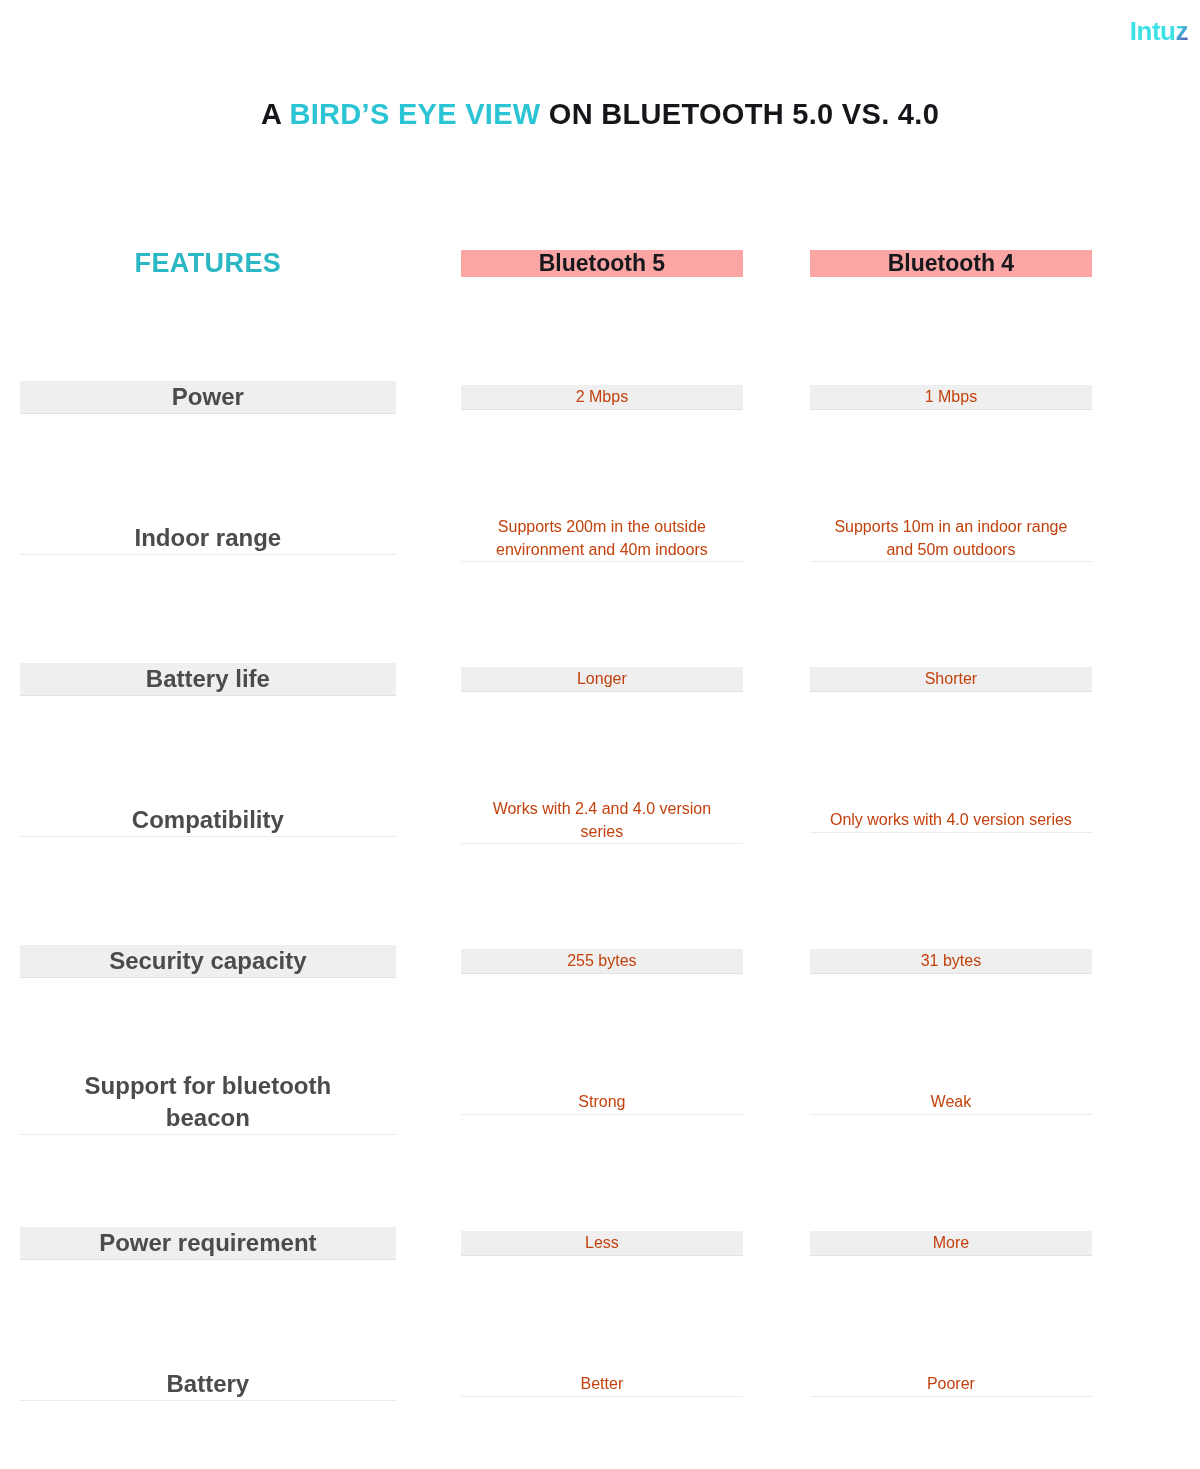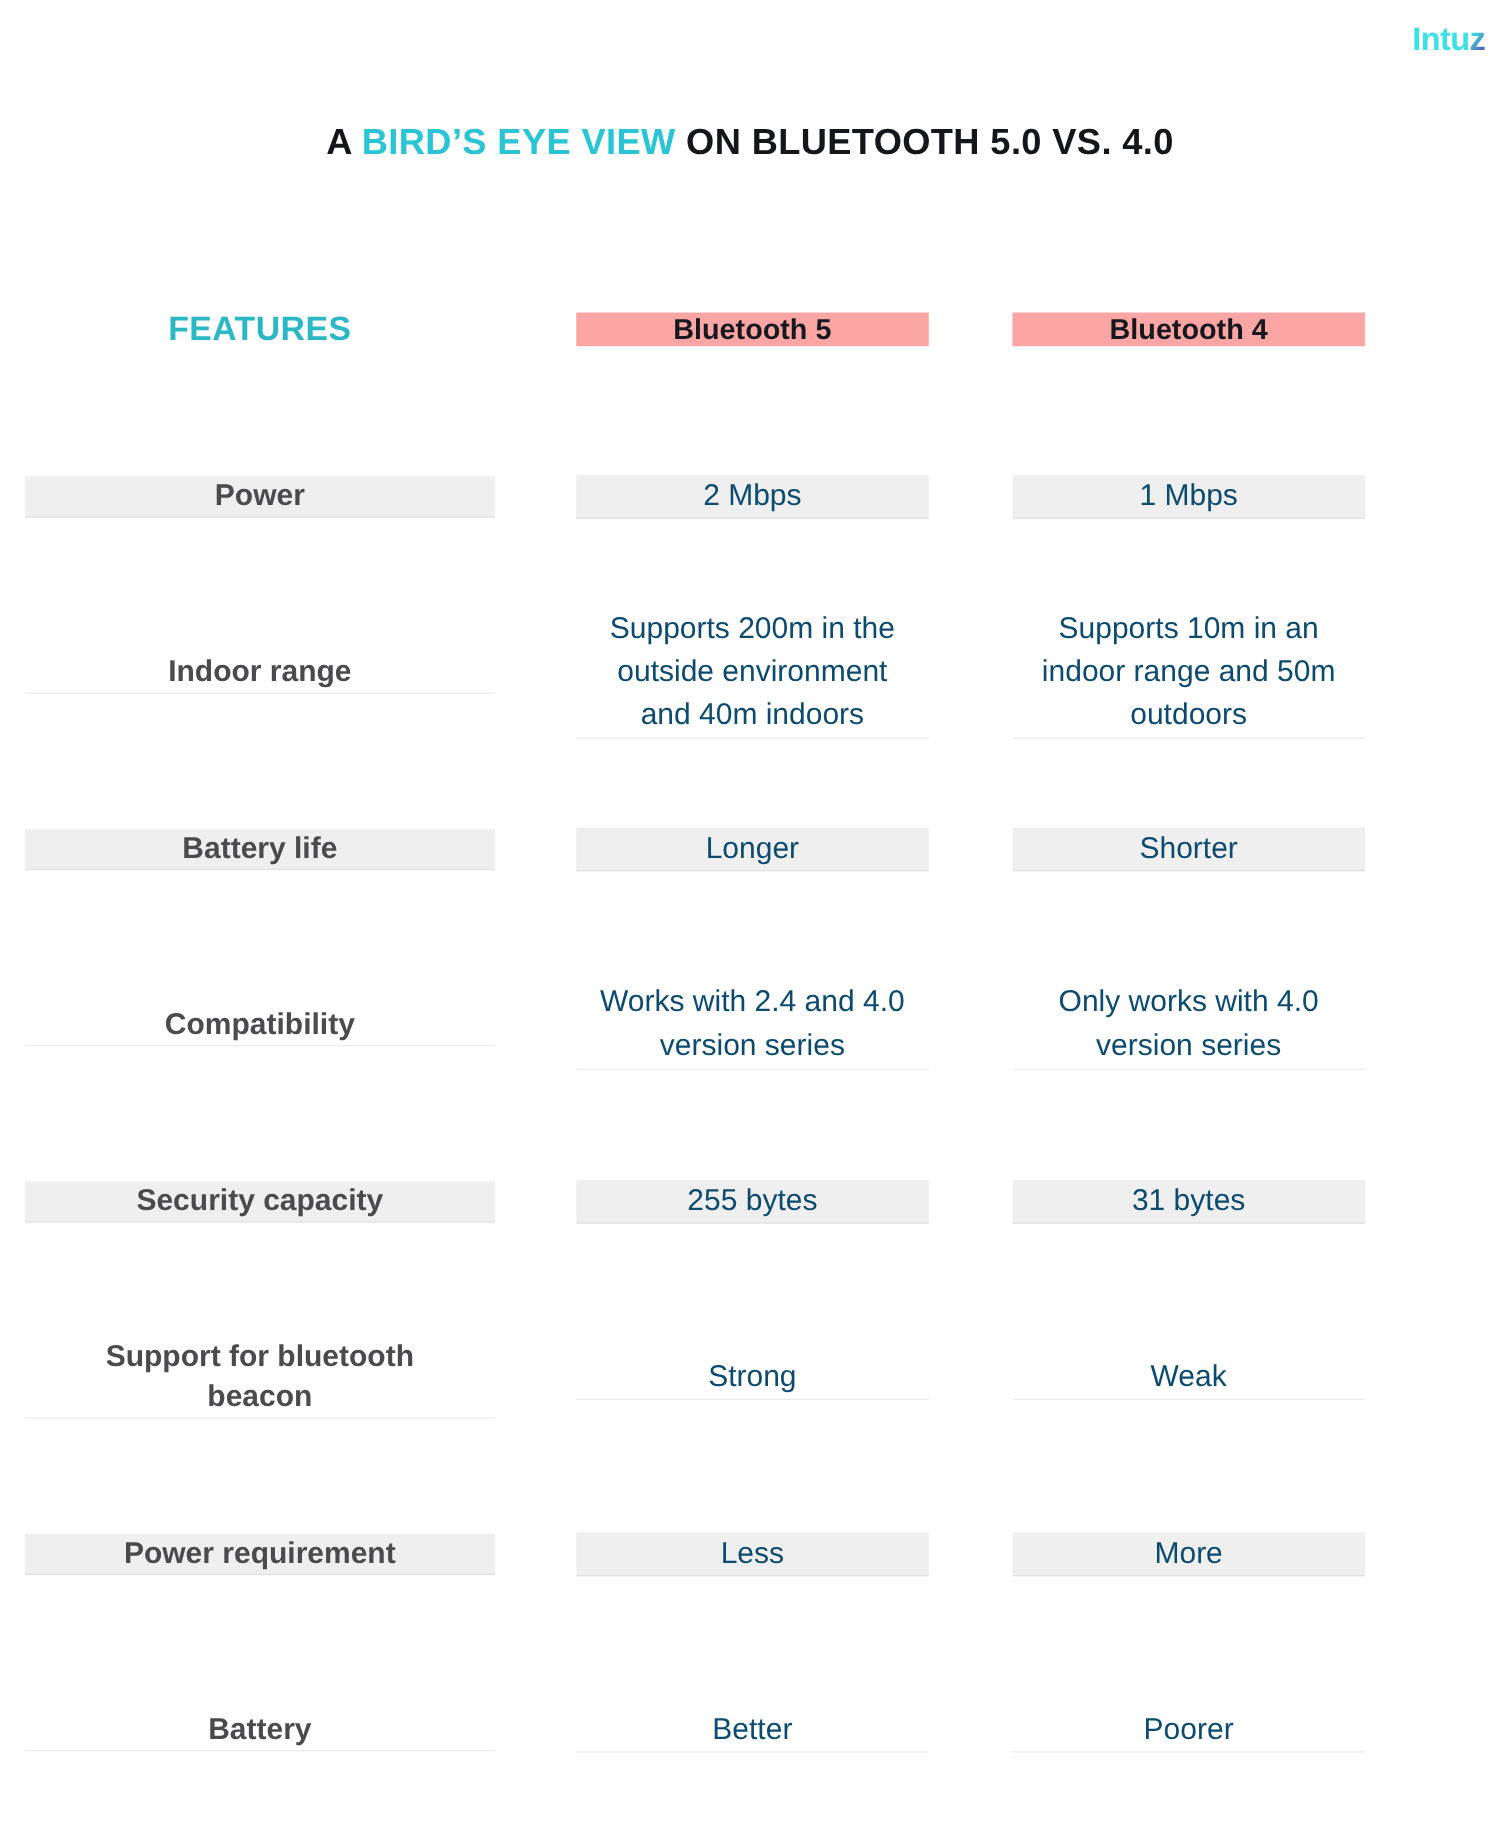--- a/index.html
+++ b/index.html
@@ -108,23 +108,23 @@
   .body-row { height: 141px; }
 
   .body-row .c-feature {
     font-size: 24px;
     font-weight: 700;
     color: #4b4b4d;
     line-height: 1.32;
   }
   .body-row .c-bt5,
   .body-row .c-bt4 {
-    font-size: 24px;
+    font-size: 16px;
     font-weight: 400;
-    color: #0c4a6e;
+    color: #c2410c;
     line-height: 1.45;
   }
 
   
   .shade-grey .c-feature,
   .shade-grey .c-bt5,
   .shade-grey .c-bt4 {
     background: #EFEFEF;
     border-bottom: 1px solid #e2e2e2;
   }

